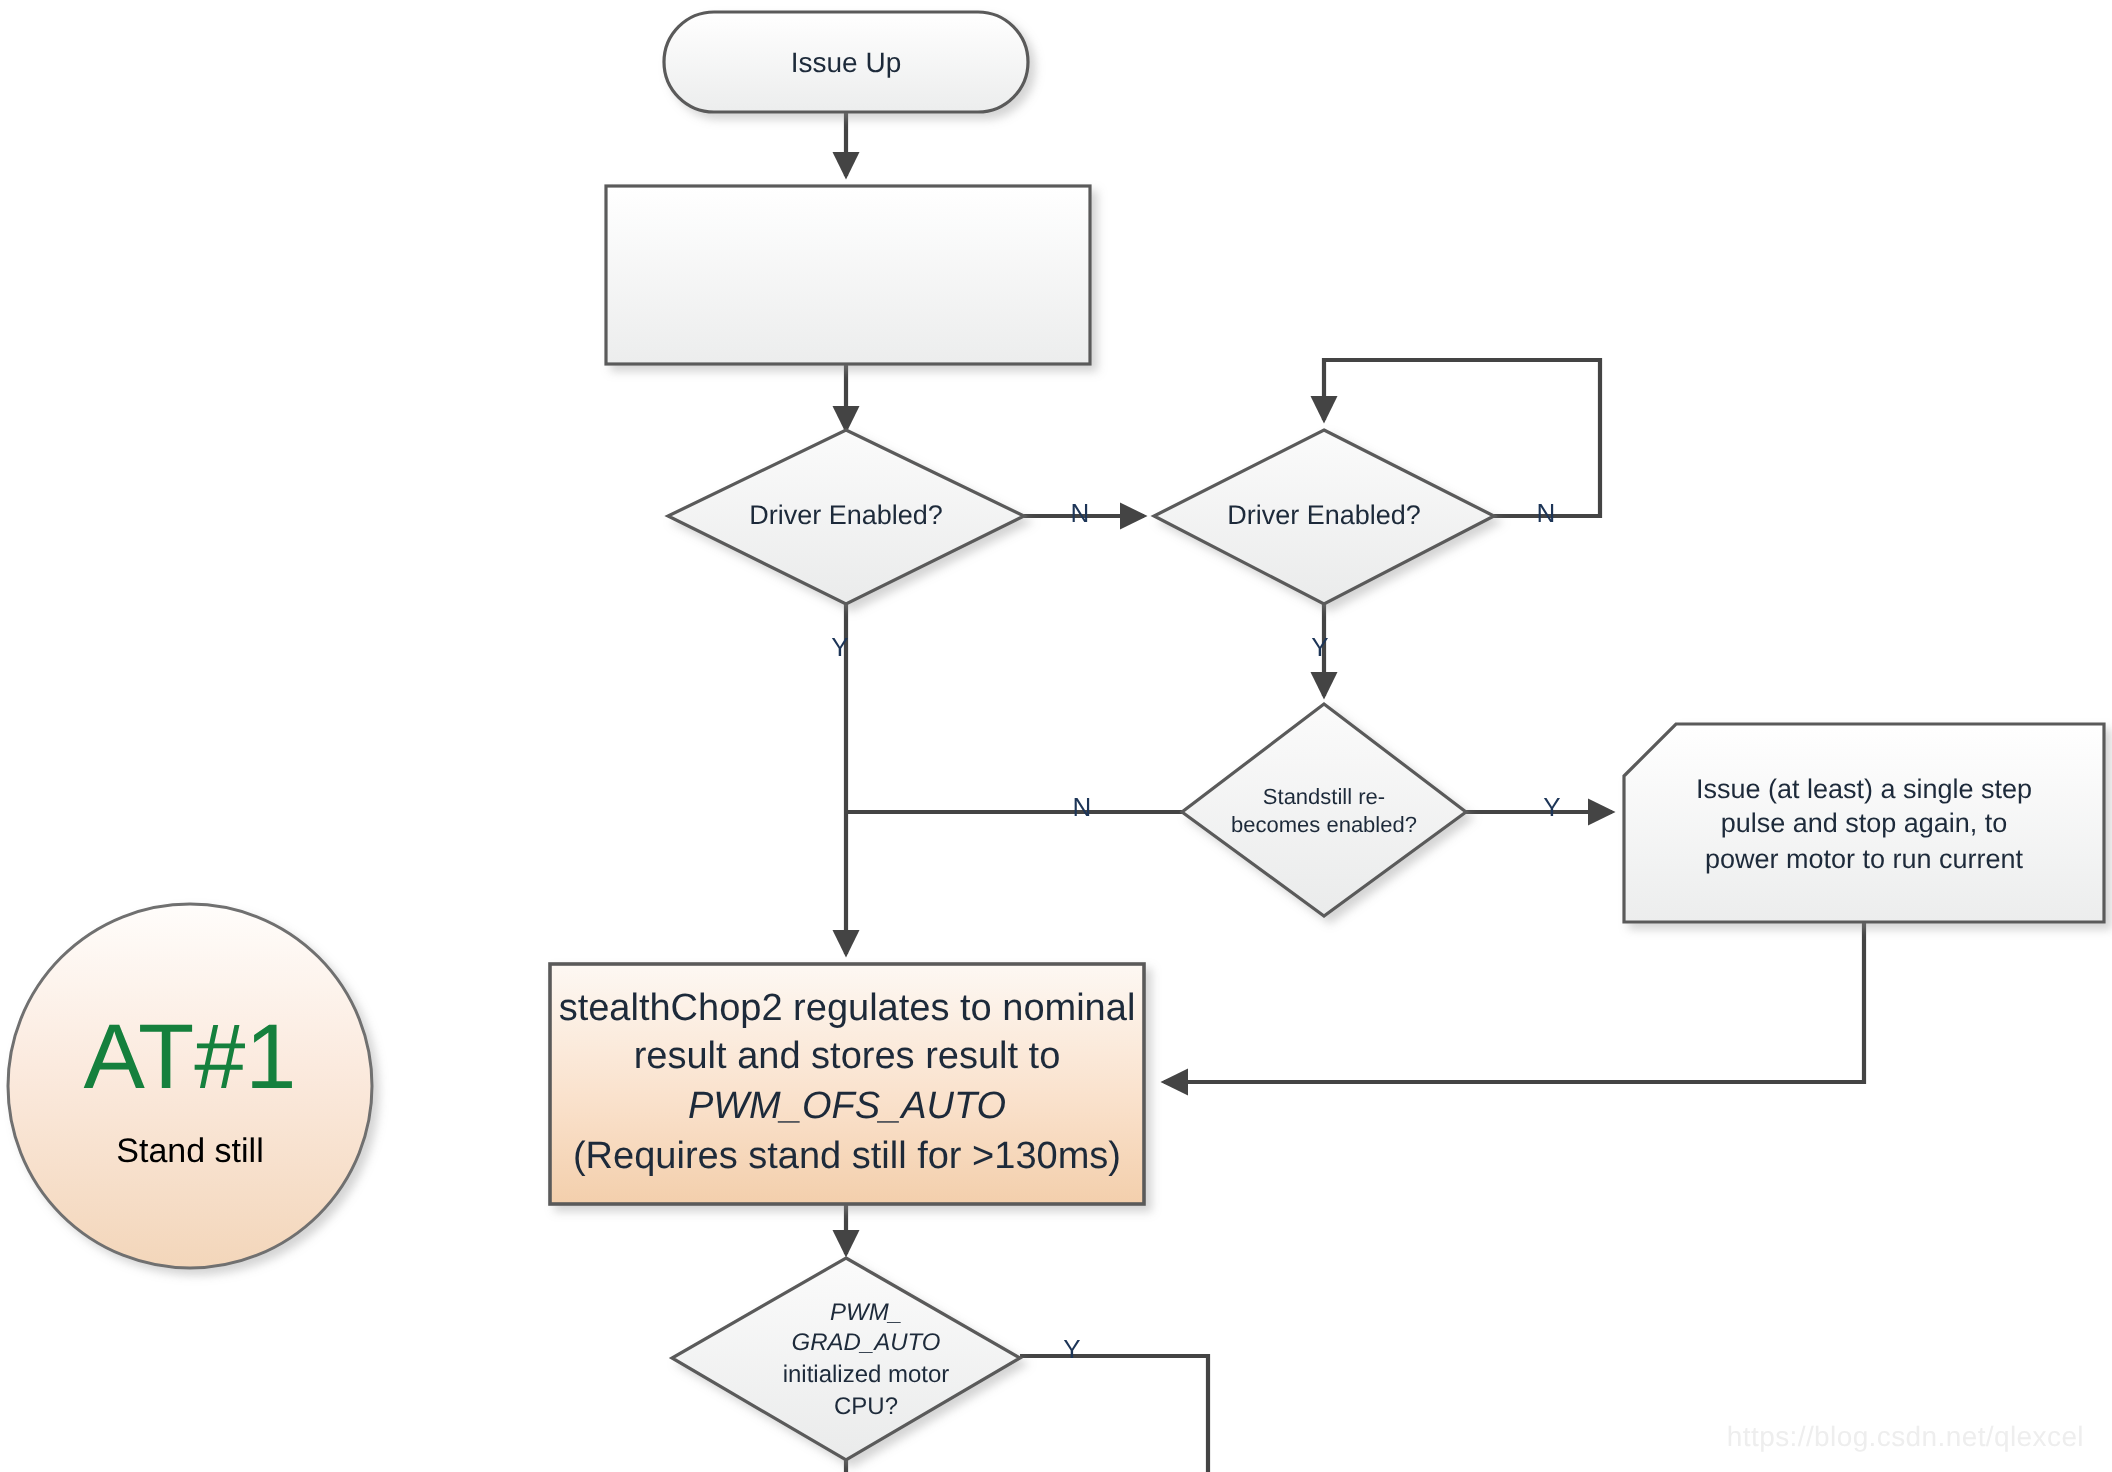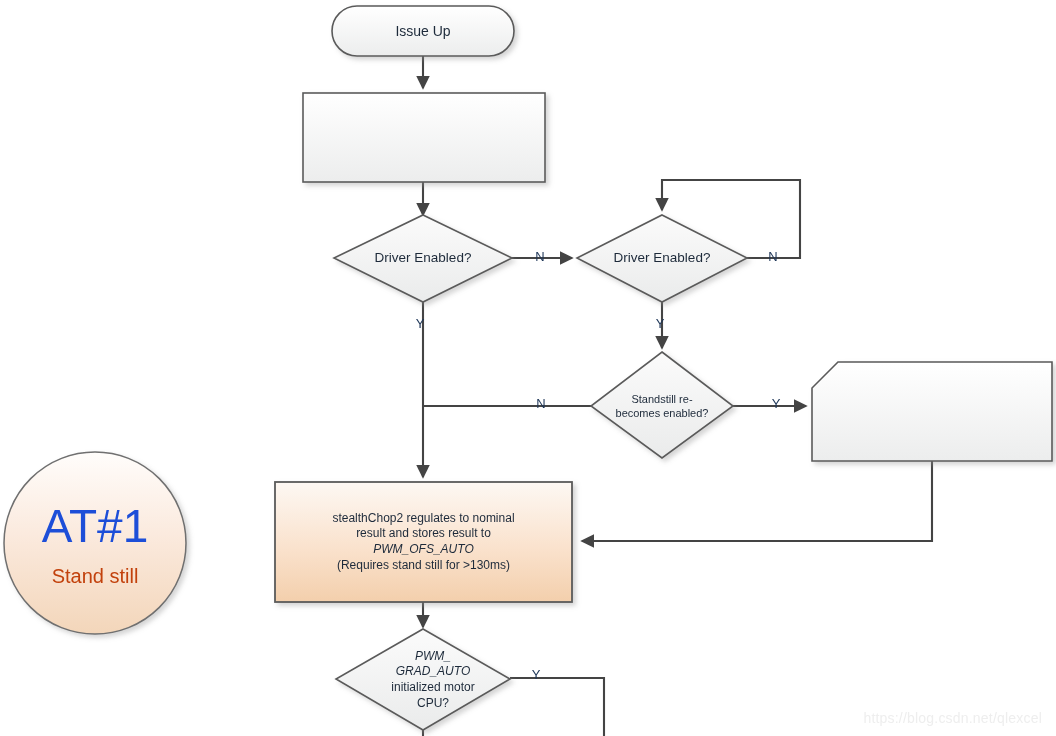--- a/index.html
+++ b/index.html
@@ -47,26 +47,26 @@
     right: 14px;
     bottom: 10px;
     color: #eeeeee;
     font-size: 14px;
     letter-spacing: 0.2px;
     font-family: "Liberation Sans", sans-serif;
     user-select: none;
   }
   .at-main {
     font-size: 46px;
-    color: #1d4ed8;
+    color: #15803d;
     letter-spacing: 0px;
   }
   .at-sub {
-    font-size: 20px;
-    color: #c2410c;
+    font-size: 17px;
+    color: #000000;
   }
 </style>
 </head>
 <body>
 
 <div id="canvas">
 
   <svg id="flow" viewBox="0 0 1056 736">
     <defs>
       <linearGradient id="gGrey" x1="0" y1="0" x2="0" y2="1">
@@ -154,22 +154,29 @@
     <div><span>Driver Enabled?</span></div>
   </div>
 
   <div class="node-text" style="left:594px; top:378px; width:136px; height:56px; font-size:11px;">
     <div>
       <span>Standstill re-</span><br>
       <span>becomes enabled?</span>
     </div>
   </div>
 
-
-  <div class="node-text" style="left:275px; top:482px; width:297px; height:120px; font-size:12px;">
+  <div class="node-text" style="left:814px; top:366px; width:236px; height:92px; font-size:13.5px;">
+    <div>
+      <span>Issue (at least) a single step</span><br>
+      <span>pulse and stop again, to</span><br>
+      <span>power motor to run current</span>
+    </div>
+  </div>
+
+  <div class="node-text" style="left:275px; top:482px; width:297px; height:120px; font-size:19px;">
     <div>
       <span>stealthChop2 regulates to nominal</span><br>
       <span>result and stores result to</span><br>
       <span class="it">PWM_OFS_AUTO</span><br>
       <span>(Requires stand still for &gt;130ms)</span>
     </div>
   </div>
 
   <div class="node-text" style="left:346px; top:634px; width:174px; height:92px; font-size:12px;">
     <div>

